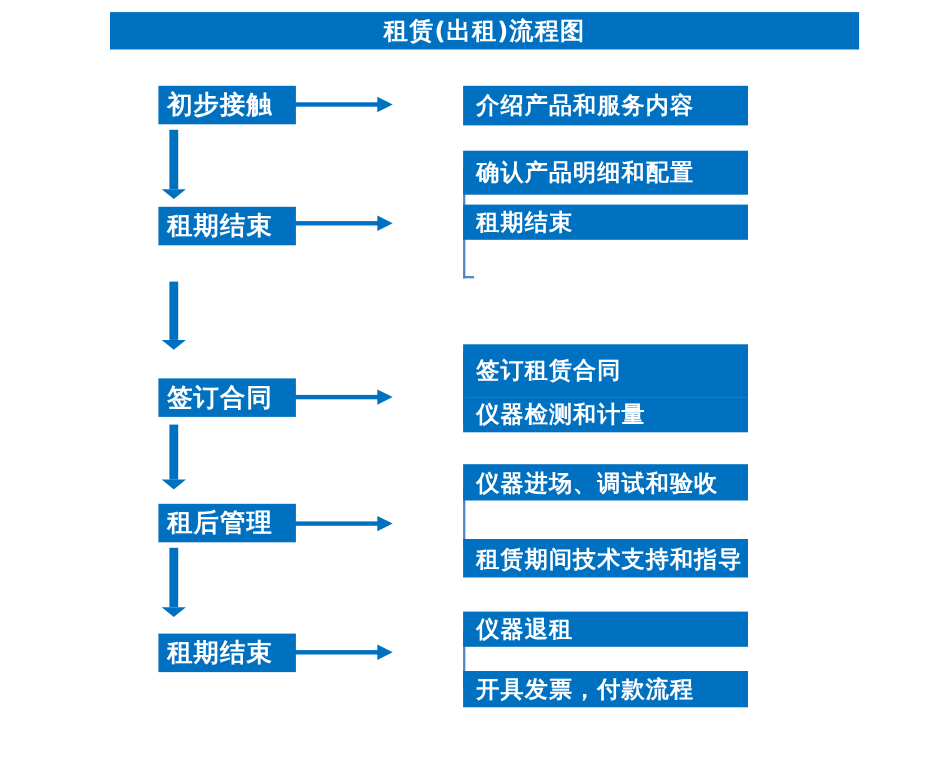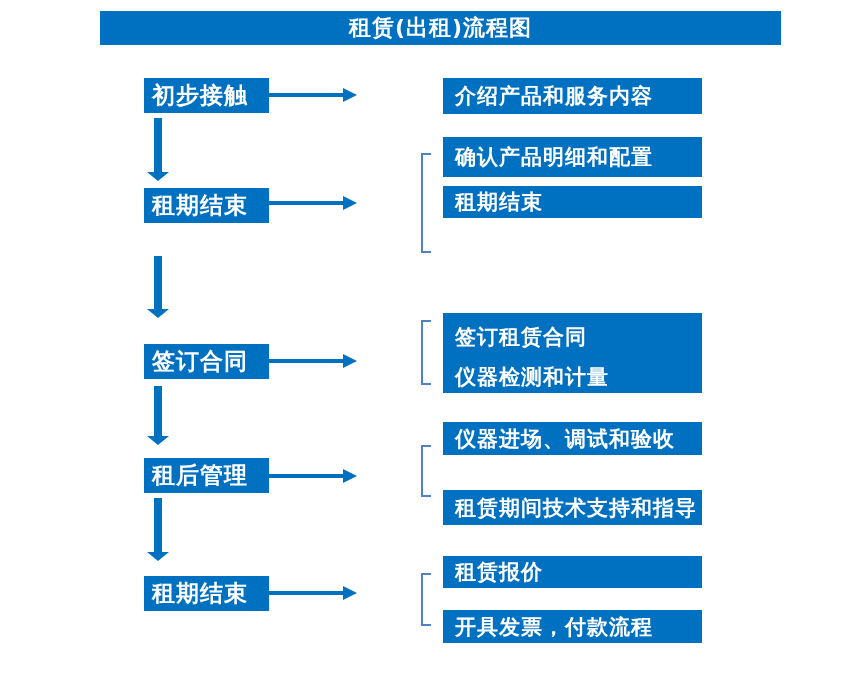--- a/index.html
+++ b/index.html
@@ -24,21 +24,21 @@
   .lbox{
     position:absolute;left:100px;width:125px;height:35px;
     background:var(--primary);color:var(--text);
     font-size:23px;font-weight:bold;letter-spacing:1px;
     display:flex;align-items:center;
     padding-left:8px;box-sizing:border-box;
     white-space:nowrap;
     margin-left:44px;
   }
   .rbox{
-    position:absolute;left:443px;width:259px;
+    position:absolute;left:421px;width:259px;
     background:var(--primary);color:var(--text);
     font-size:21px;font-weight:bold;letter-spacing:1px;
     display:flex;align-items:center;
     padding-left:12px;box-sizing:border-box;
     white-space:nowrap;overflow:hidden;
   }
   .harrow{position:absolute;left:265px;width:92px;height:14px;}
   .harrow .shaft{position:absolute;left:0;top:5px;width:80px;height:4px;background:var(--primary);}
   .harrow .head{
     position:absolute;left:78px;top:0;width:0;height:0;
@@ -122,16 +122,16 @@
 
   <div class="rbox" style="top:137px;height:40px">确认产品明细和配置</div>
   <div class="rbox" style="top:186px;height:32px">租期结束</div>
 
   <div class="rbox" style="top:313px;height:48px">签订租赁合同</div>
   <div class="rbox" style="top:361px;height:32px">仪器检测和计量</div>
 
   <div class="rbox" style="top:422px;height:33px">仪器进场、调试和验收</div>
   <div class="rbox" style="top:490px;height:35px">租赁期间技术支持和指导</div>
 
-  <div class="rbox" style="top:556px;height:32px">租赁报价</div>
+  <div class="rbox" style="top:556px;height:32px">仪器退租</div>
   <div class="rbox" style="top:610px;height:33px">开具发票，付款流程</div>
 
 </div>
 
 </body></html>

